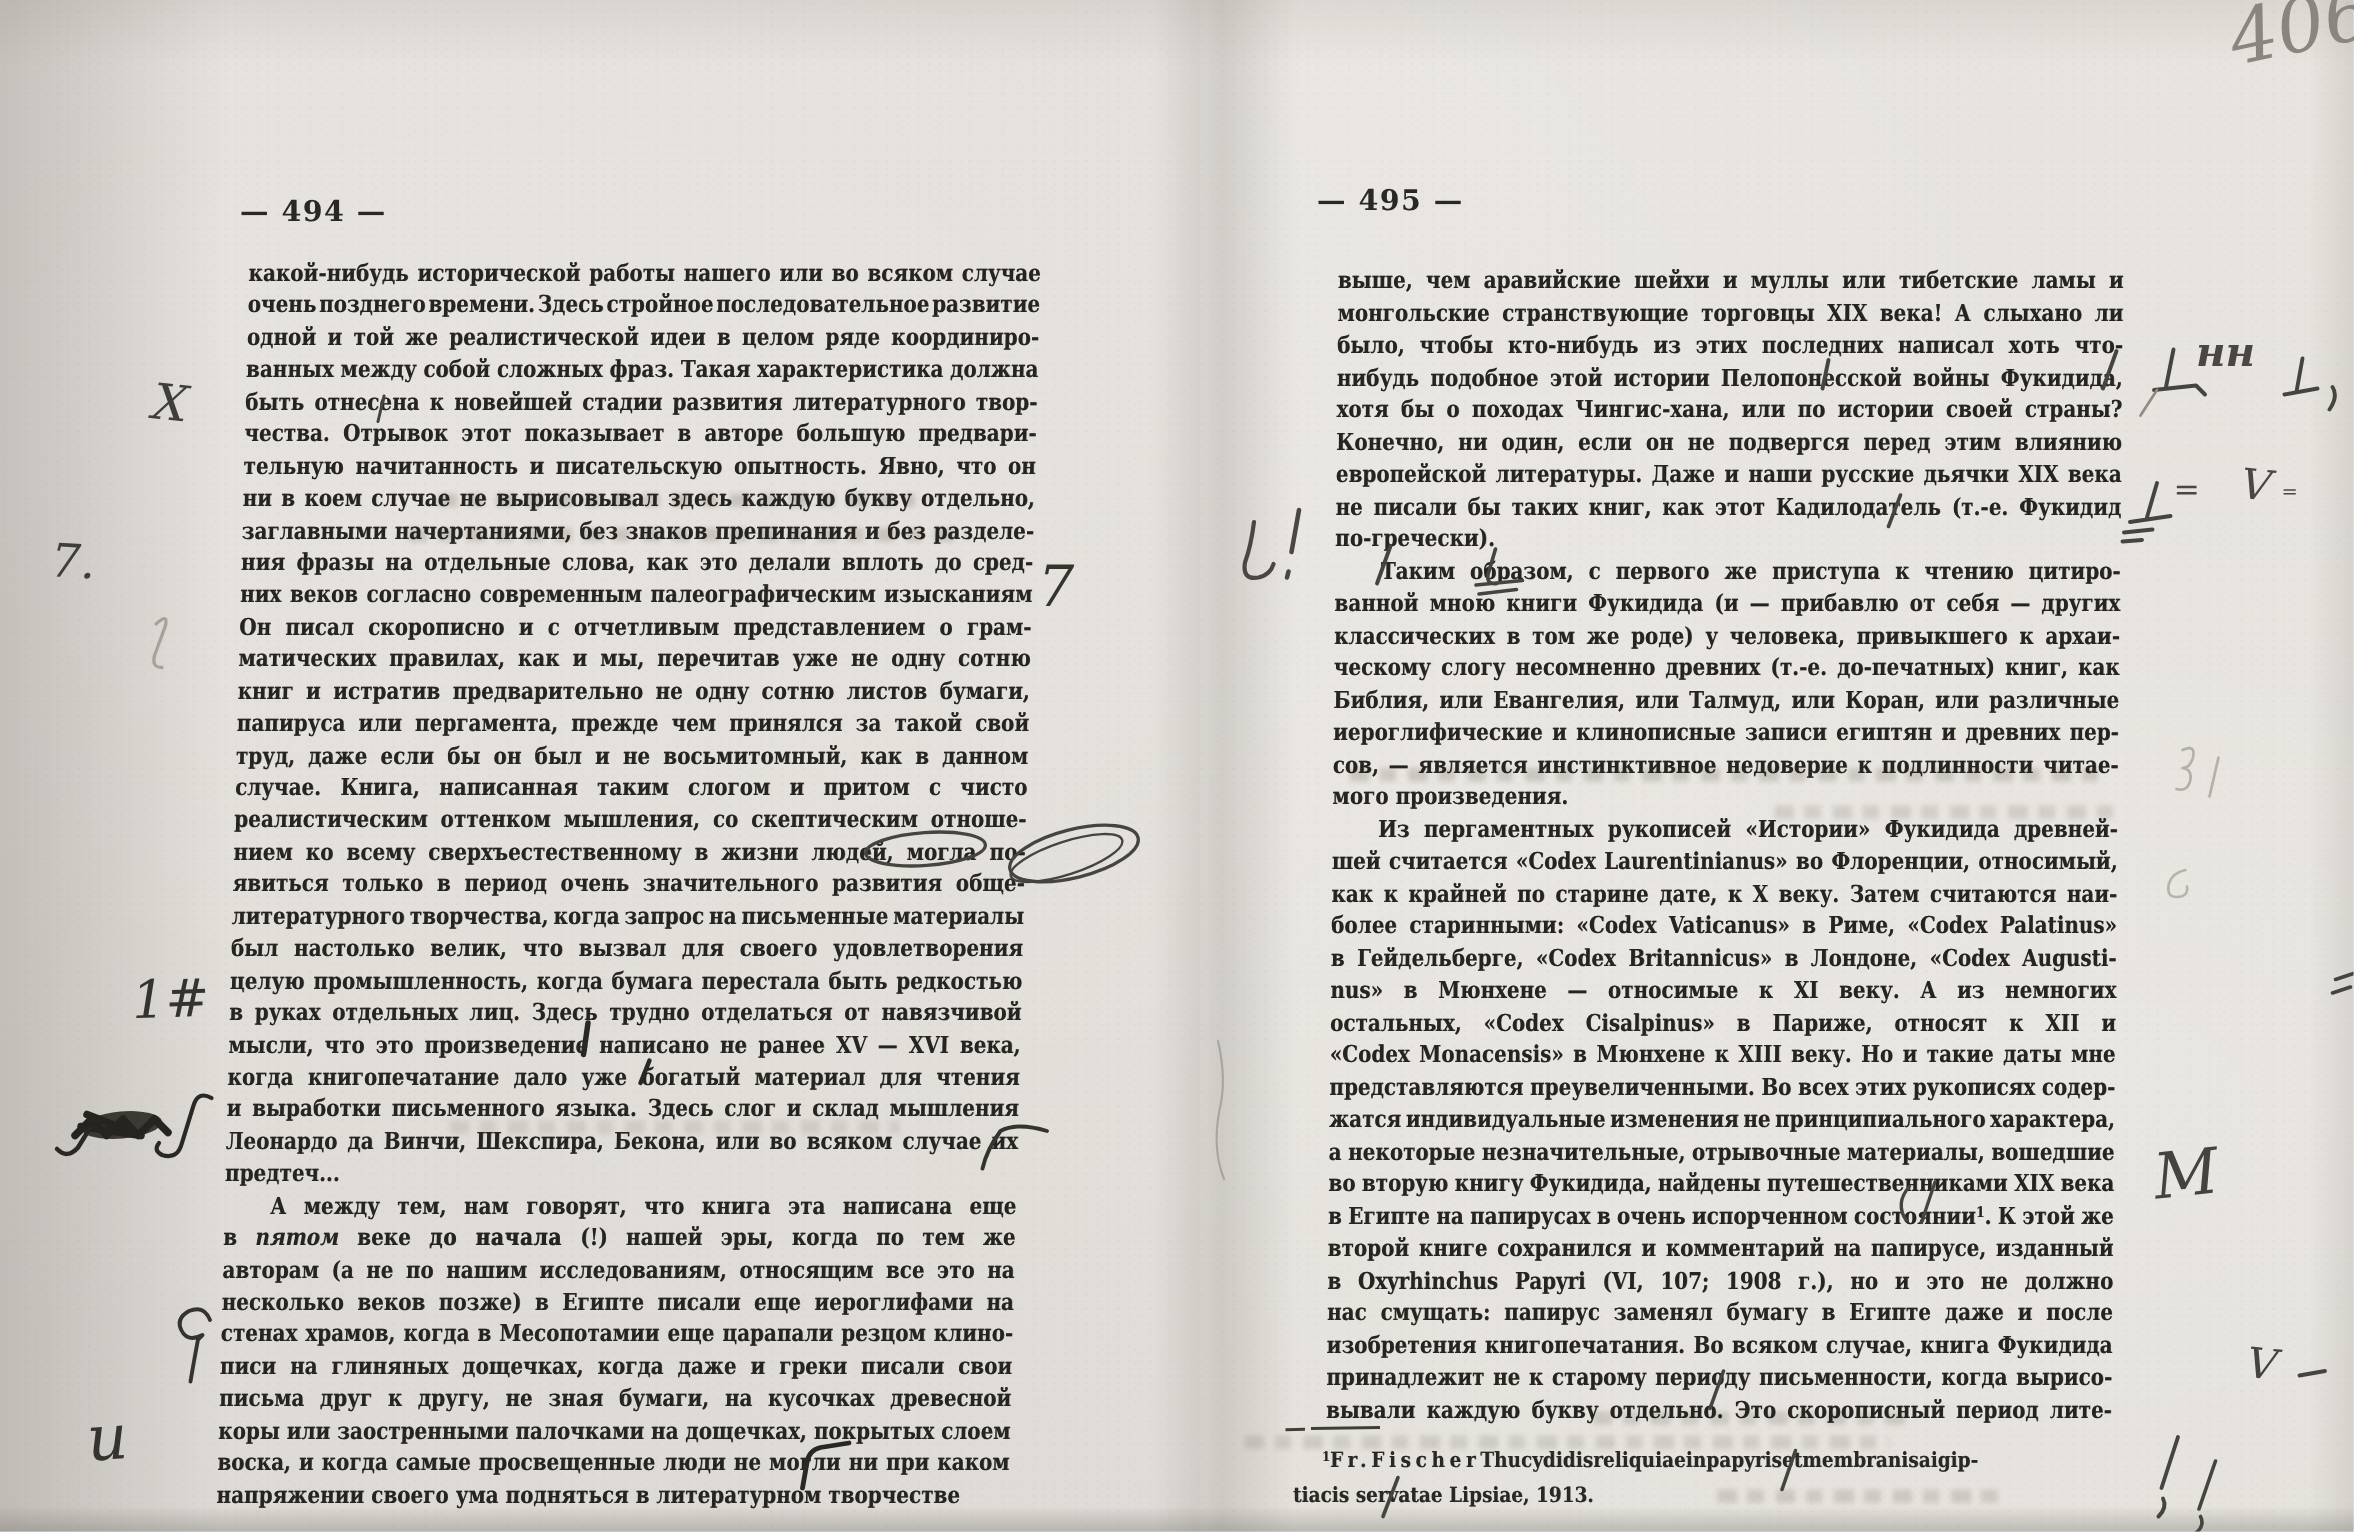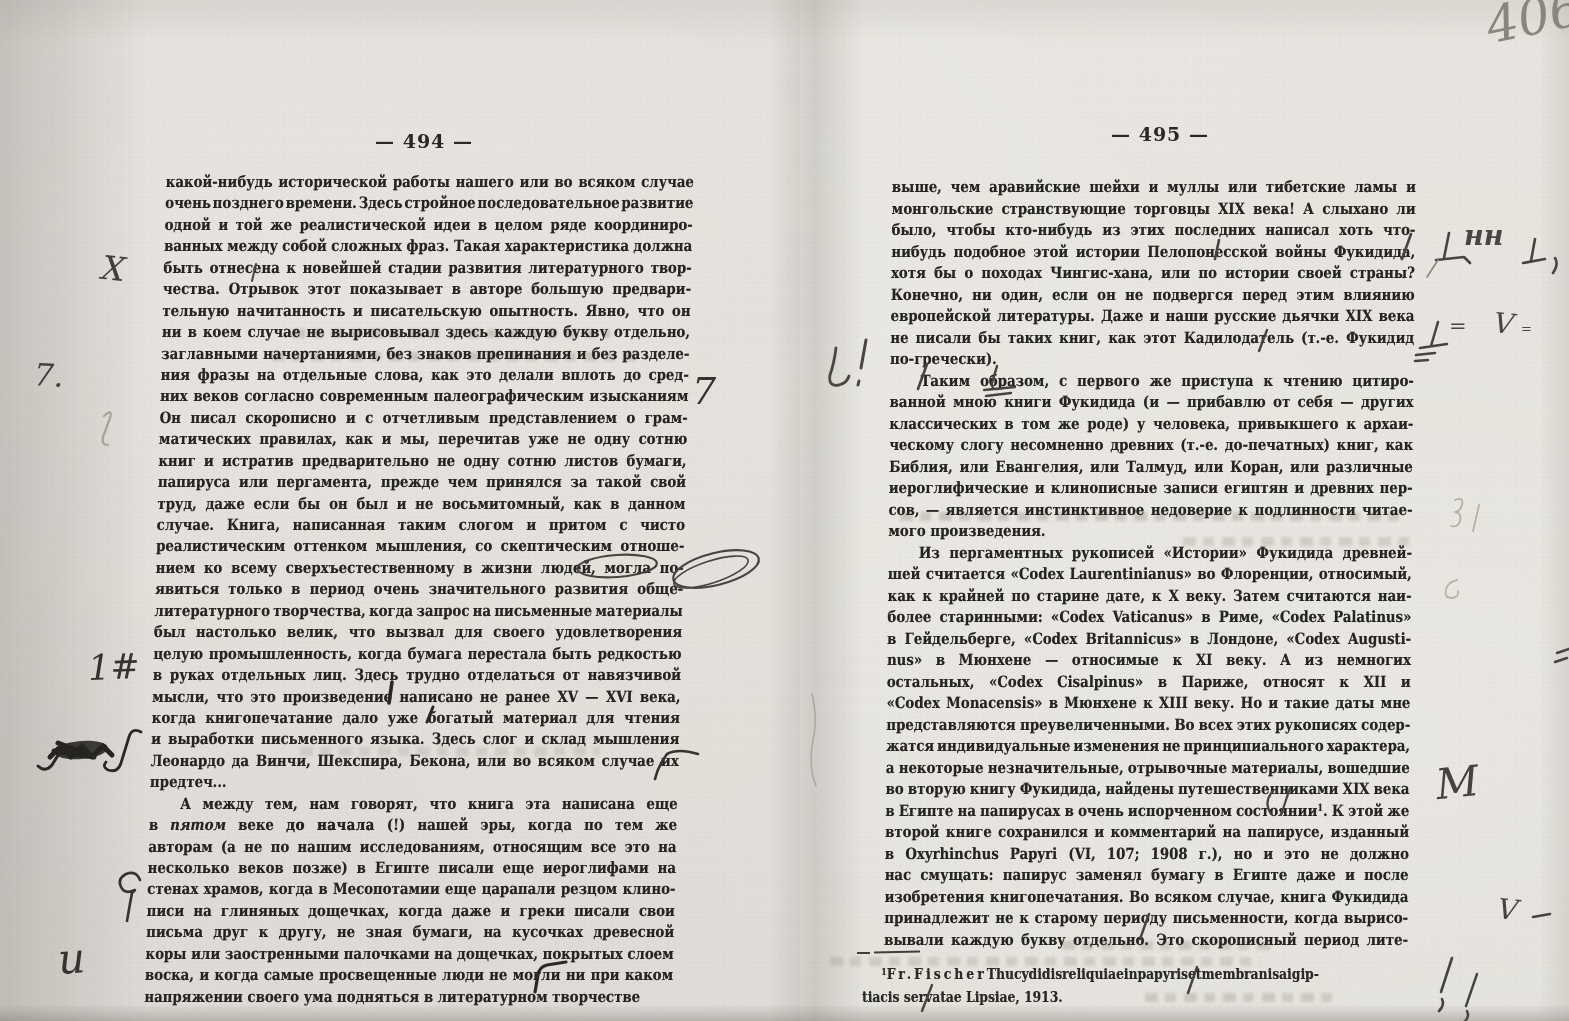--- a/index.html
+++ b/index.html
@@ -20,21 +20,21 @@
   .shade-leftpage{left:0;top:0;width:800px;height:100%;background:rgba(148,143,135,.06);}
   .shade-gutter{left:768px;top:0;width:96px;height:100%;
       background:linear-gradient(90deg,rgba(110,105,97,0),rgba(110,105,97,.20) 48%,rgba(110,105,97,0));}
   .shade-top{left:0;top:0;width:100%;height:44px;
       background:linear-gradient(rgba(118,113,105,.12),rgba(118,113,105,0));}
   .shade-bottom{left:0;top:1004px;width:100%;height:17px;
       background:linear-gradient(rgba(95,90,83,0),rgba(95,90,83,.30));}
   .shade-right{left:1538px;top:0;width:31px;height:100%;
       background:linear-gradient(270deg,rgba(110,105,97,.14),rgba(110,105,97,0));}
 
-  .page-num{position:absolute;text-align:center;font-weight:bold;font-size:19px;
+  .page-num{position:absolute;font-weight:bold;font-size:19px;
       letter-spacing:1px;color:#2a2824;}
   .lines{position:absolute;color:#262420;font-weight:bold;font-size:15.6px;
       text-shadow:.3px .3px .4px rgba(38,36,32,.5);}
   .lines.lp{transform:skewX(-1.5deg) scaleX(0.852);transform-origin:0 0;width:620px;}
   .lines.rp{transform:skewX(-0.6deg) scaleX(0.852);transform-origin:0 0;width:615px;}
   .line{display:flex;justify-content:space-between;align-items:baseline;
       height:21.45px;line-height:21.45px;white-space:pre;}
   .rp .line{height:21.5px;line-height:21.5px;}
   .line.indent{padding-left:36px;}
   .line.last{justify-content:flex-start;}
@@ -116,21 +116,21 @@
         <div class="line"><span class="w">стенах</span><span class="w">храмов,</span><span class="w">когда</span><span class="w">в</span><span class="w">Месопотамии</span><span class="w">еще</span><span class="w">царапали</span><span class="w">резцом</span><span class="w">клино-</span></div>
         <div class="line"><span class="w">писи</span><span class="w">на</span><span class="w">глиняных</span><span class="w">дощечках,</span><span class="w">когда</span><span class="w">даже</span><span class="w">и</span><span class="w">греки</span><span class="w">писали</span><span class="w">свои</span></div>
         <div class="line"><span class="w">письма</span><span class="w">друг</span><span class="w">к</span><span class="w">другу,</span><span class="w">не</span><span class="w">зная</span><span class="w">бумаги,</span><span class="w">на</span><span class="w">кусочках</span><span class="w">древесной</span></div>
         <div class="line"><span class="w">коры</span><span class="w">или</span><span class="w">заостренными</span><span class="w">палочками</span><span class="w">на</span><span class="w">дощечках,</span><span class="w">покрытых</span><span class="w">слоем</span></div>
         <div class="line"><span class="w">воска,</span><span class="w">и</span><span class="w">когда</span><span class="w">самые</span><span class="w">просвещенные</span><span class="w">люди</span><span class="w">не</span><span class="w">могли</span><span class="w">ни</span><span class="w">при</span><span class="w">каком</span></div>
         <div class="line last"><span class="w">напряжении своего ума подняться в литературном творчестве</span></div>
       </div>
   </section>
 
   <section>
-    <div class="page-num" style="left:898px;top:123px;width:524px;">— 495 —</div>
+    <div class="page-num" style="left:878px;top:123px;width:524px;">— 495 —</div>
     <div class="lines rp" style="left:892px;top:176px;">
         <div class="line"><span class="w">выше,</span><span class="w">чем</span><span class="w">аравийские</span><span class="w">шейхи</span><span class="w">и</span><span class="w">муллы</span><span class="w">или</span><span class="w">тибетские</span><span class="w">ламы</span><span class="w">и</span></div>
         <div class="line"><span class="w">монгольские</span><span class="w">странствующие</span><span class="w">торговцы</span><span class="w">XIX</span><span class="w">века!</span><span class="w">А</span><span class="w">слыхано</span><span class="w">ли</span></div>
         <div class="line"><span class="w">было,</span><span class="w">чтобы</span><span class="w">кто-нибудь</span><span class="w">из</span><span class="w">этих</span><span class="w">последних</span><span class="w">написал</span><span class="w">хоть</span><span class="w">что-</span></div>
         <div class="line"><span class="w">нибудь</span><span class="w">подобное</span><span class="w">этой</span><span class="w">истории</span><span class="w">Пелопонесской</span><span class="w">войны</span><span class="w">Фукидида,</span></div>
         <div class="line"><span class="w">хотя</span><span class="w">бы</span><span class="w">о</span><span class="w">походах</span><span class="w">Чингис-хана,</span><span class="w">или</span><span class="w">по</span><span class="w">истории</span><span class="w">своей</span><span class="w">страны?</span></div>
         <div class="line"><span class="w">Конечно,</span><span class="w">ни</span><span class="w">один,</span><span class="w">если</span><span class="w">он</span><span class="w">не</span><span class="w">подвергся</span><span class="w">перед</span><span class="w">этим</span><span class="w">влиянию</span></div>
         <div class="line"><span class="w">европейской</span><span class="w">литературы.</span><span class="w">Даже</span><span class="w">и</span><span class="w">наши</span><span class="w">русские</span><span class="w">дьячки</span><span class="w">XIX</span><span class="w">века</span></div>
         <div class="line"><span class="w">не</span><span class="w">писали</span><span class="w">бы</span><span class="w">таких</span><span class="w">книг,</span><span class="w">как</span><span class="w">этот</span><span class="w">Кадилодатель</span><span class="w">(т.-е.</span><span class="w">Фукидид</span></div>
         <div class="line last"><span class="w">по-гречески).</span></div>

